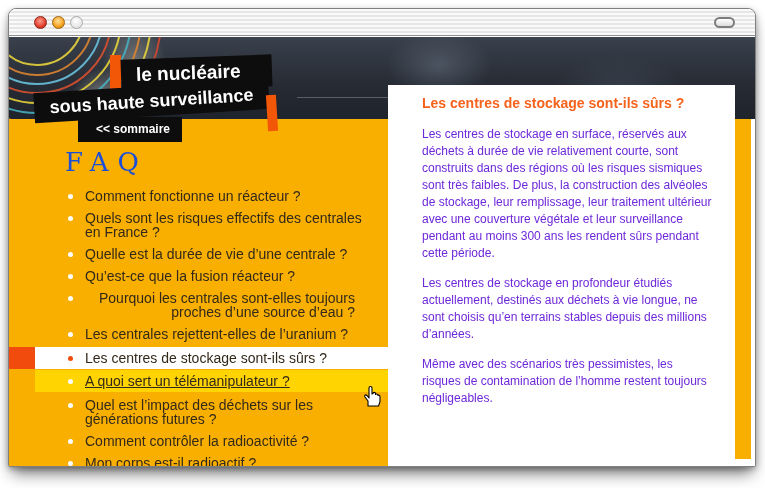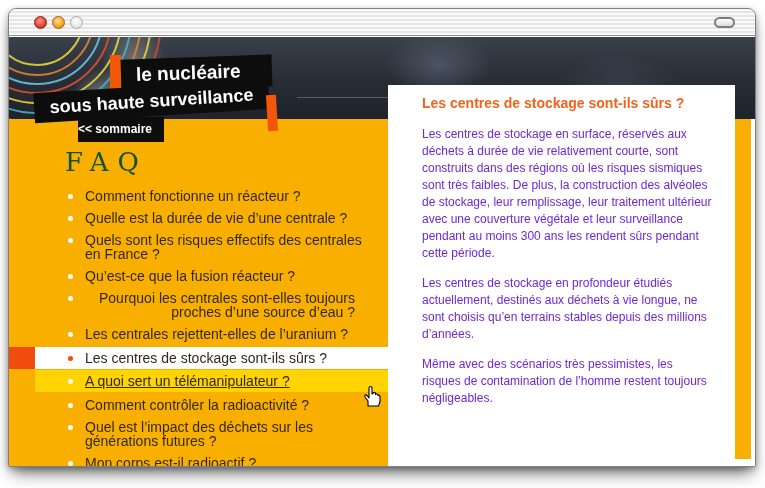--- a/index.html
+++ b/index.html
@@ -45,24 +45,24 @@
 
   
   .bar{position:absolute;width:11px;}
   .bar1{left:101px;top:18px;height:36px;}
   .bar2{left:258px;top:58px;height:36px;transform:rotate(-3.5deg);width:10px;}
   .blackbox{position:absolute;background:#0d0d0d;color:#fff;font-weight:bold;white-space:nowrap;}
   .t1{left:112px;top:20px;width:151px;height:32px;line-height:32px;font-size:19px;
       padding-left:15px;transform:rotate(-2deg);}
   .t2{left:25px;top:49px;width:235px;height:30px;line-height:30px;font-size:18px;
       text-align:center;transform:rotate(-3.5deg);}
-  .t3{left:69px;top:80px;height:25px;line-height:25px;font-size:12px;padding:0 12px 0 0;}
+  .t3{left:69px;top:80px;height:25px;line-height:25px;font-size:12px;padding:0 12px 0 18px;}
 
   
-  .faq-h{position:absolute;left:56px;top:28px;color:#14532d;font-family:"DejaVu Serif",serif;
+  .faq-h{position:absolute;left:56px;top:28px;color:#1d4ed8;font-family:"DejaVu Serif",serif;
          font-size:26px;letter-spacing:9px;font-weight:400;}
   .faq-list{position:absolute;left:0;top:66px;right:0;}
   .faq-item{position:relative;margin-left:26px;min-height:22px;padding:4px 8px 4px 50px;
             font-size:14px;line-height:14px;color:#33291a;cursor:pointer;}
   .faq-item::before{content:"";position:absolute;left:33px;top:9px;width:5px;height:5px;
                     border-radius:50%;background:#fff;}
   .faq-item.two{max-width:328px;text-align:right;}
   .faq-item.sel{background:#fff;margin-top:2px;margin-bottom:1px;}
   .faq-item.sel::before{background:#f14b0e;}
   .faq-item.sel .marker{position:absolute;left:-26px;top:0;width:26px;height:100%;background:#f14b0e;}
@@ -104,32 +104,32 @@
         </g>
       </svg>
       <div class="hline"></div>
     </div>
     <div class="photo-ext"></div>
 
     <div class="orange-main" style="background:#F9AF00;">
       <div class="faq-h">FAQ</div>
       <div class="faq-list">
         <div class="faq-item">Comment fonctionne un réacteur ?</div>
+        <div class="faq-item">Quels sont les risques effectifs des centrales en France ?</div>
         <div class="faq-item">Quelle est la durée de vie d’une centrale ?</div>
-        <div class="faq-item">Quels sont les risques effectifs des centrales en France ?</div>
         <div class="faq-item">Qu’est-ce que la fusion réacteur ?</div>
         <div class="faq-item two">Pourquoi les centrales sont-elles toujours proches d’une source d’eau ?</div>
         <div class="faq-item">Les centrales rejettent-elles de l’uranium ?</div>
         <div class="faq-item sel">
           <div class="marker"></div>
           <span>Les centres de stockage sont-ils sûrs ?</span>
         </div>
         <div class="faq-item hov">A quoi sert un télémanipulateur ?</div>
+        <div class="faq-item">Quel est l’impact des déchets sur les générations futures ?</div>
         <div class="faq-item">Comment contrôler la radioactivité ?</div>
-        <div class="faq-item">Quel est l’impact des déchets sur les générations futures ?</div>
         <div class="faq-item">Mon corps est-il radioactif ?</div>
 
       </div>
     </div>
 
     <div class="white-panel article">
       <h1 class="article-h">Les centres de stockage sont-ils sûrs ?</h1>
       <p>Les centres de stockage en surface, réservés aux déchets à durée de vie relativement courte, sont construits dans des régions où les risques sismiques sont très faibles. De plus, la construction des alvéoles de stockage, leur remplissage, leur traitement ultérieur avec une couverture végétale et leur surveillance pendant au moins 300 ans les rendent sûrs pendant cette période.</p>
       <p>Les centres de stockage en profondeur étudiés actuellement, destinés aux déchets à vie longue, ne sont choisis qu’en terrains stables depuis des millions d’années.</p>
       <p>Même avec des scénarios très pessimistes, les risques de contamination de l’homme restent toujours négligeables.</p>

